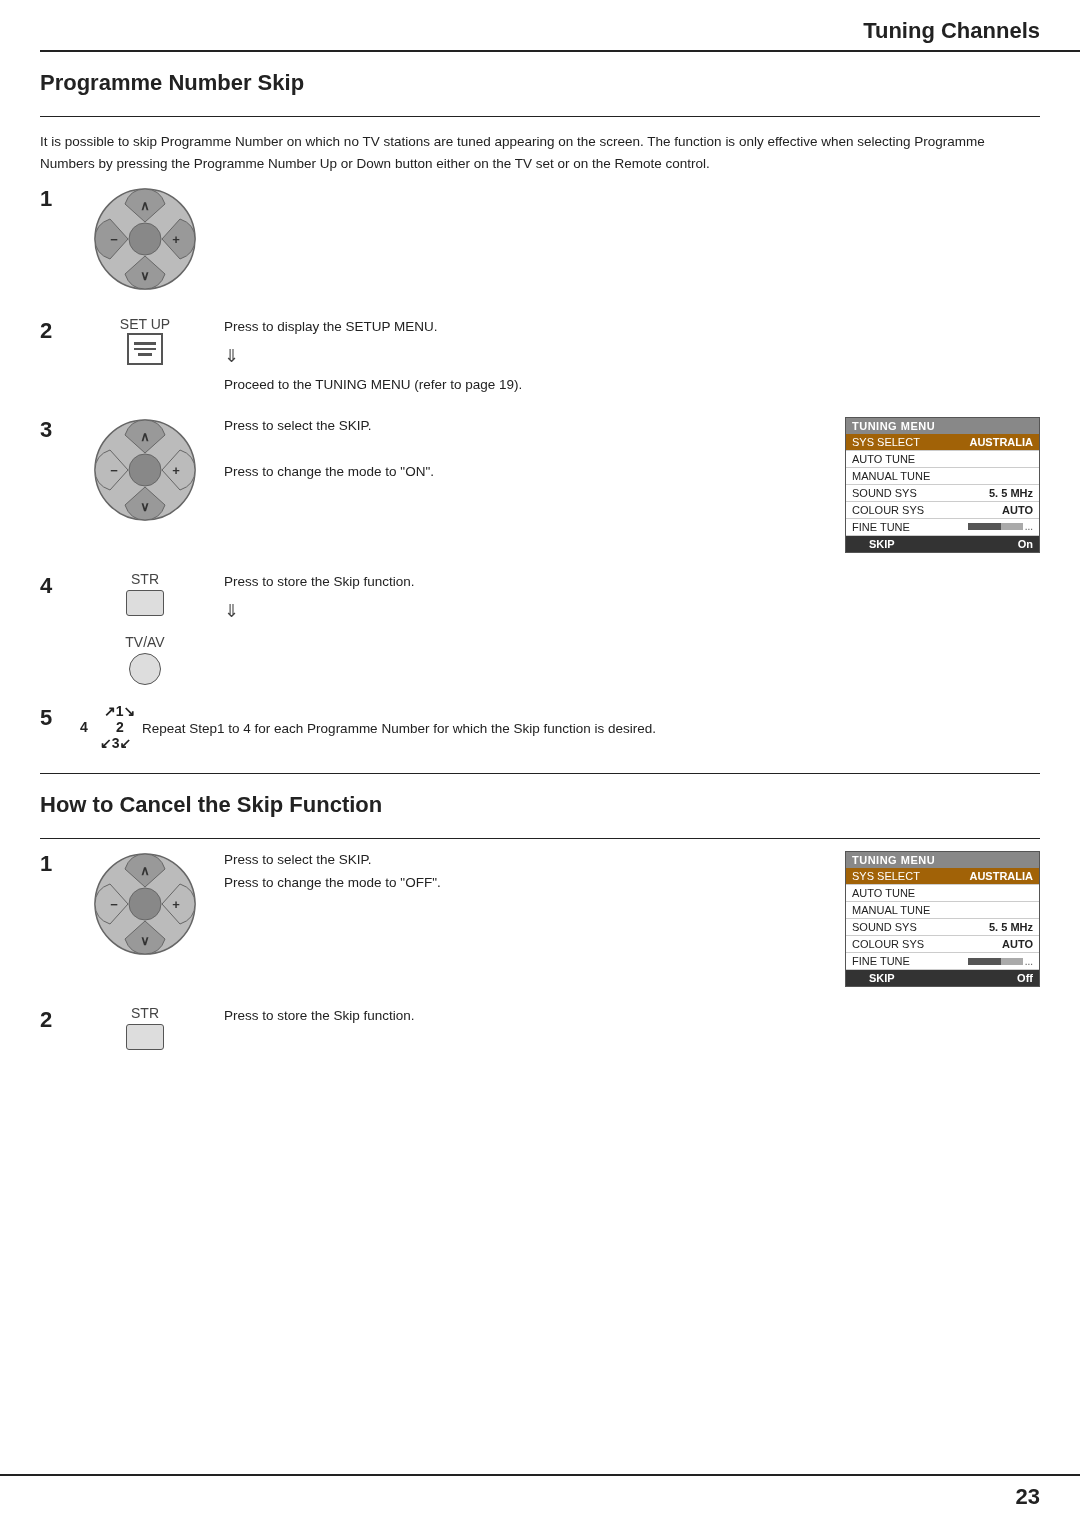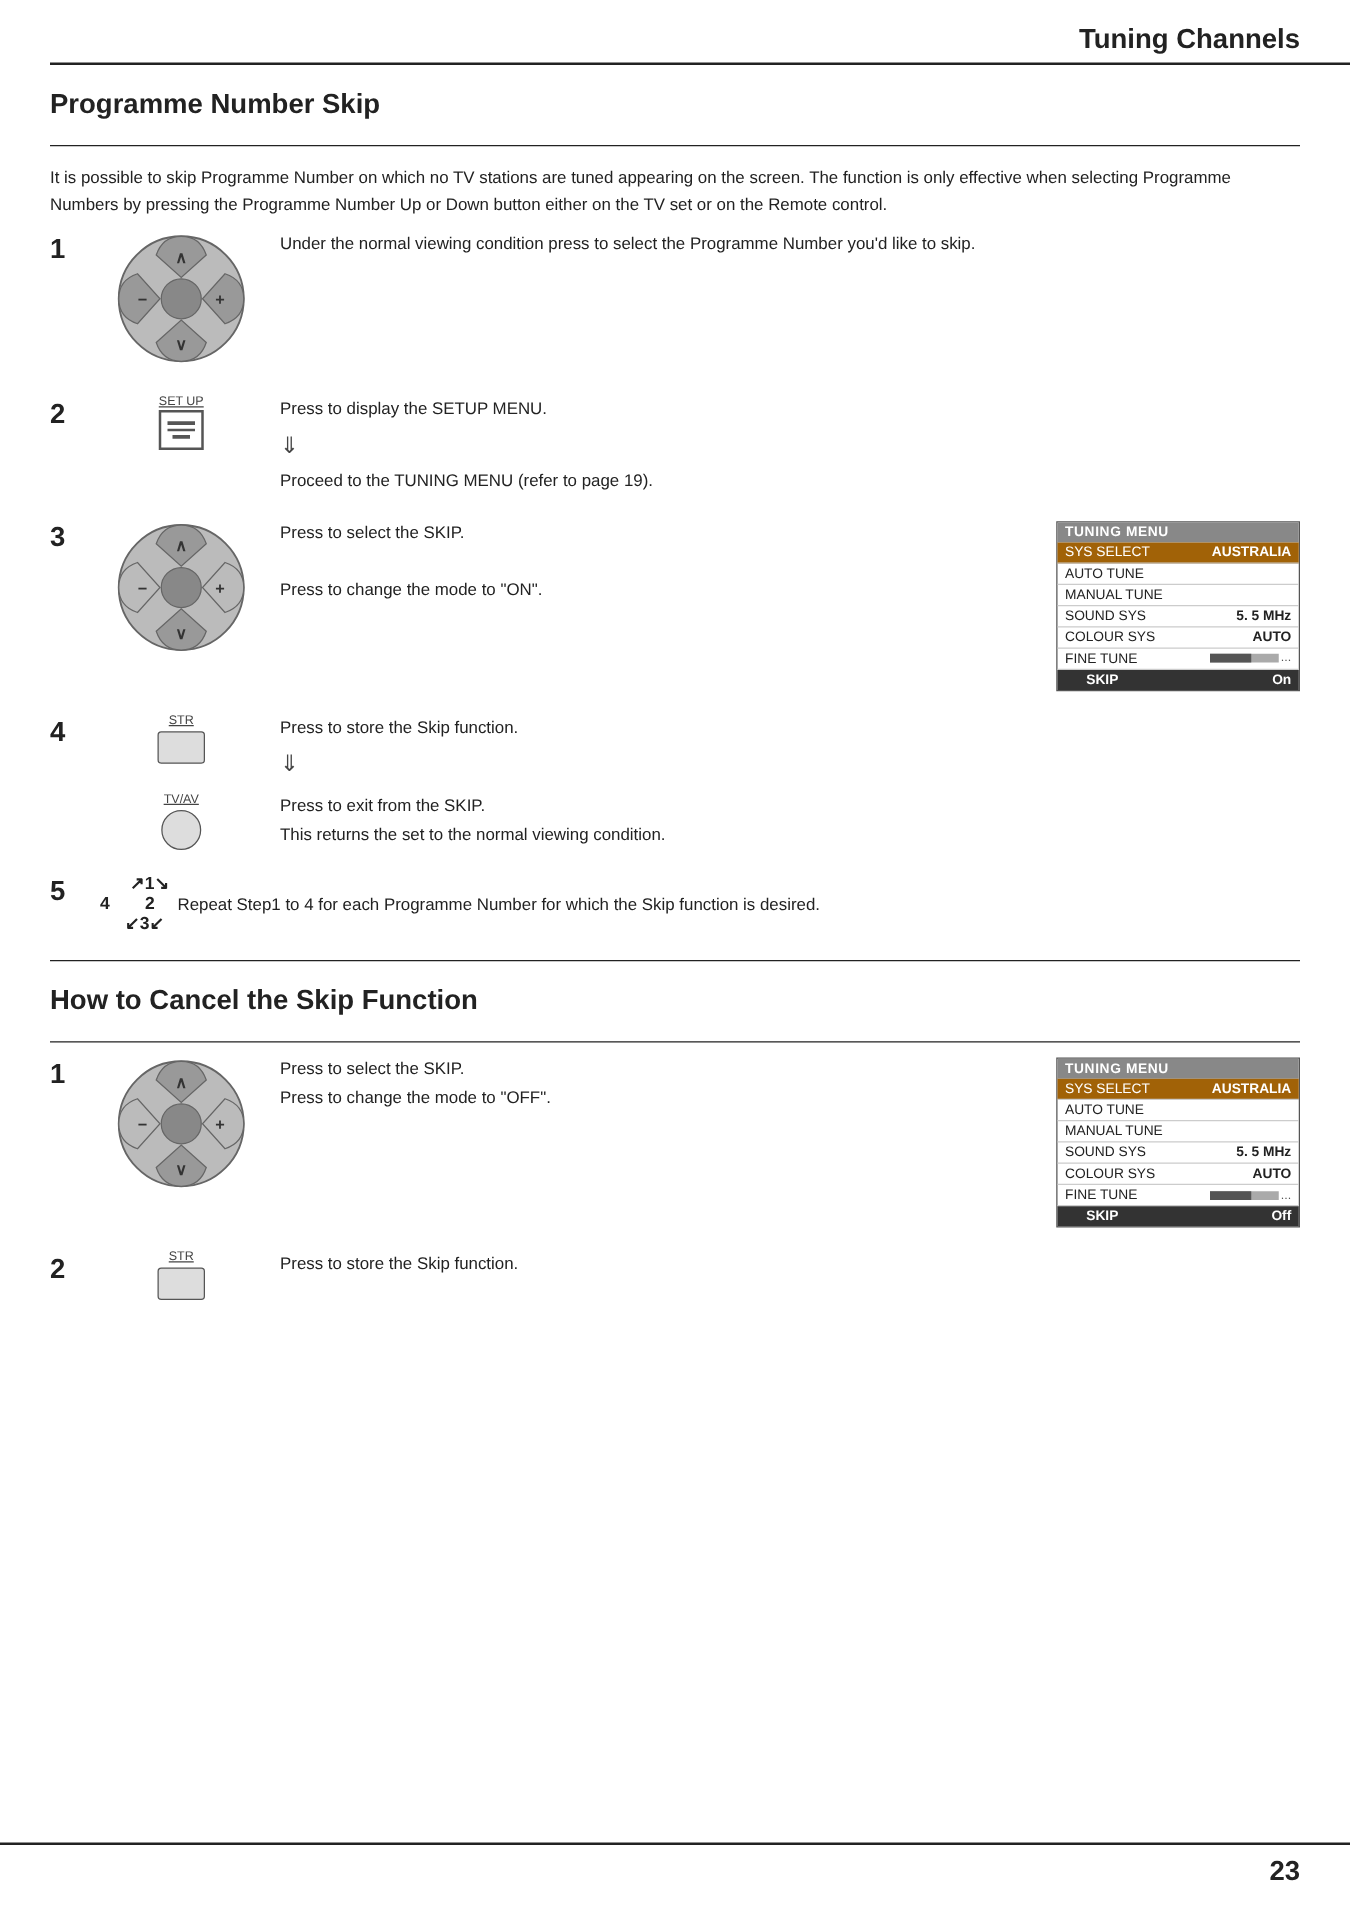--- a/index.html
+++ b/index.html
@@ -222,24 +222,23 @@
     }
     .footer-line {
       position: absolute;
       bottom: 52px;
       left: 0;
       right: 0;
       border-top: 2px solid #222;
     }
 
     .icon-label {
-      font-size: 10px;
+      font-size: 14px;
       color: #444;
       margin-bottom: 1px;
-      text-decoration: underline;
     }
   </style>
 </head>
 <body>
 
 <div class="header">
   <span class="header-title">Tuning Channels</span>
 </div>
 
 <div class="section-title">Programme Number Skip</div>
@@ -270,23 +269,20 @@
 
             <text x="55" y="26" text-anchor="middle" font-size="13" font-weight="bold" fill="#333">∧</text>
 
             <text x="55" y="96" text-anchor="middle" font-size="13" font-weight="bold" fill="#333">∨</text>
 
             <text x="24" y="60" text-anchor="middle" font-size="13" font-weight="bold" fill="#333">−</text>
 
             <text x="86" y="60" text-anchor="middle" font-size="13" font-weight="bold" fill="#333">+</text>
           </svg>
         </div>
-      </div>
-      <div class="step-text">
-        <span>Under the normal viewing condition press to select the Programme Number you'd like to skip.</span>
       </div>
     </div>
   </div>
 
   <div class="step">
     <div class="step-number">2</div>
     <div class="step-content">
       <div class="step-left">
         <span class="icon-label">SET UP</span>
         <div class="setup-icon">
@@ -377,24 +373,20 @@
         </div>
         <div class="step-text">
           <span>Press to store the Skip function.</span>
           <span class="arrow-down">⇓</span>
         </div>
       </div>
       <div style="display:flex; align-items:flex-start; margin-top:6px;">
         <div class="step-left">
           <span class="icon-label">TV/AV</span>
           <div class="tvav-circle"></div>
-        </div>
-        <div class="step-text">
-          <span>Press to exit from  the SKIP.</span><br>
-          <span>This returns the set to the normal viewing condition.</span>
         </div>
       </div>
     </div>
   </div>
 
   <div class="step">
     <div class="step-number">5</div>
     <div class="step-content" style="align-items:center;">
       <div style="position:relative; width:56px; height:52px; font-size:14px; font-weight:bold; margin-right:6px;">
         <span style="position:absolute; top:0; left:24px;">↗1↘</span>

